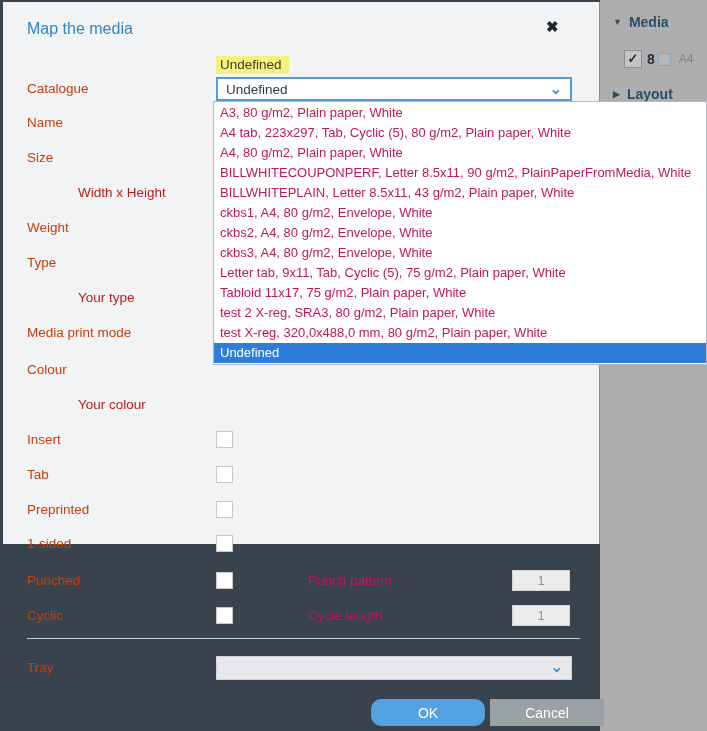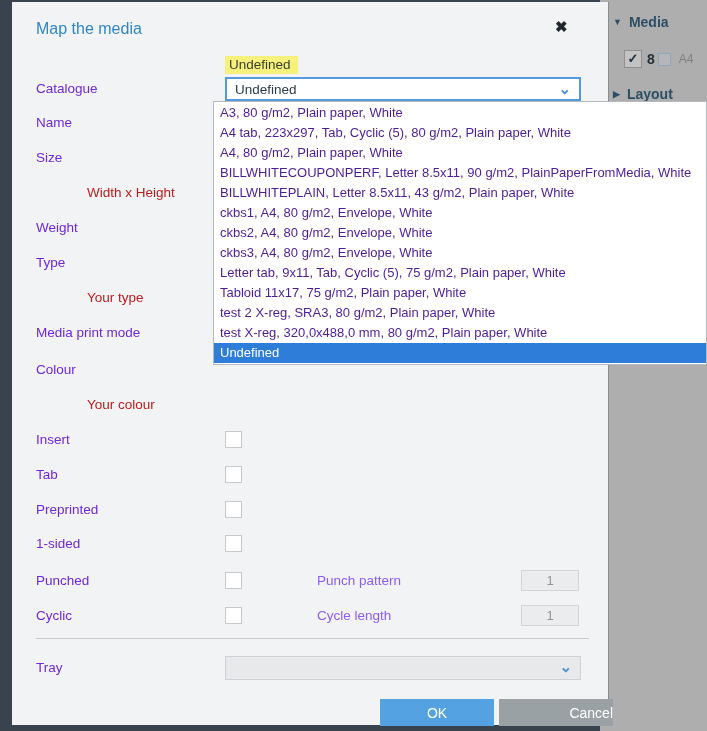--- a/index.html
+++ b/index.html
@@ -11,46 +11,46 @@
   #sidebar { position:absolute; left:600px; top:0; width:107px; height:731px; background:#aeaeae; z-index:1; }
   .side-header { position:absolute; left:13px; display:flex; align-items:center; gap:7px; color:#2d4f66; font-weight:bold; font-size:14px; cursor:default; }
   .side-header .tri { font-size:9px; }
   #media-row { position:absolute; left:24px; top:50px; display:flex; align-items:center; }
   .side-cb { width:18px; height:18px; background:#c3c3c3; border:1px solid #8f8f8f; color:#24303c; font-size:13px; font-weight:bold; text-align:center; line-height:16px; }
   .side-count { font-weight:bold; color:#24303c; font-size:14px; margin-left:5px; }
   .side-cb-small { width:13px; height:13px; border:1px solid #8ba6bd; background:#b5b6b8; margin-left:3px; }
   .side-size { color:#7e8083; font-size:12px; margin-left:8px; }
 
   
-  #dialog { position:absolute; left:3px; top:2px; width:597px; height:723px; background:#f2f3f5; z-index:2; border-right:1px solid #878c92;margin-left:9px; }
+  #dialog { position:absolute; left:3px; top:2px; width:597px; height:542px; background:#f2f3f5; z-index:2; border-right:1px solid #878c92; }
   #dlg-title { position:absolute; left:24px; top:18px; font-size:16px; color:#2f87c5; }
   #dlg-close { position:absolute; left:543px; top:16px; font-size:15px; font-weight:bold; color:#1f252c; cursor:pointer; }
 
-  .lbl  { position:absolute; left:24px; font-size:13.5px; color:#6d28d9; white-space:nowrap; }
+  .lbl  { position:absolute; left:24px; font-size:13.5px; color:#c2410c; white-space:nowrap; }
   .lbl2 { position:absolute; left:75px; font-size:13.5px; color:#b91c1c; white-space:nowrap; }
-  .lbl3 { position:absolute; left:305px; font-size:13.5px; color:#8b5cf6; white-space:nowrap; }
+  .lbl3 { position:absolute; left:305px; font-size:13.5px; color:#be185d; white-space:nowrap; }
 
   #cat-highlight { position:absolute; left:213px; top:54px; background:#f5f17c; color:#3a3f2a; font-size:13.5px; padding:1px 7px 2px 4px; }
 
   .select { position:absolute; left:213px; width:356px; height:24px; background:#fff; border:2px solid #569ade; display:flex; align-items:center; padding:0 8px; font-size:13.5px; color:#2b3a4a; cursor:pointer; }
   .select .chev { position:absolute; right:8px; top:1px; color:#4a90d9; font-size:15px; font-weight:bold; }
   #tray-select { border:1px solid #ced2d6; background:#e7e9eb; }
 
   #opt-list { position:absolute; left:213px; top:101px; width:494px; background:#fff; border:1px solid #b5b9bd; z-index:3; padding:1px 0; }
-  .opt { height:20px; line-height:20px; padding:0 6px; font-size:13px; color:#4c1d95; white-space:nowrap; overflow:hidden; cursor:pointer; }
+  .opt { height:20px; line-height:20px; padding:0 6px; font-size:13px; color:#be185d; white-space:nowrap; overflow:hidden; cursor:pointer; }
   .opt.sel { background:#2d7dd9; color:#fff; }
 
   .cb { position:absolute; left:213px; width:17px; height:17px; background:#fff; border:1px solid #c6c8ca; cursor:pointer; }
   .dinput { position:absolute; left:509px; width:58px; height:21px; background:#ebecee; border:1px solid #d2d4d6; font-size:13px; color:#8f9499; text-align:center; line-height:19px; }
 
   #divider { position:absolute; left:24px; top:636px; width:553px; height:1px; background:#c7cace; }
 
   .btn { position:absolute; top:697px; width:114px; height:27px; border:none; color:#fff; font-size:14px; font-family:"Liberation Sans", sans-serif; cursor:pointer; }
-  #ok-btn { left:368px; background:#55a2e3; }
-  #cancel-btn { left:487px; background:#9aa1a4;text-align:right; }
+  #ok-btn { left:368px; background:#55a2e3;border-radius:10px; }
+  #cancel-btn { left:487px; background:#9aa1a4; }
 </style>
 </head>
 <body>
 
 <div id="stage">
 
   <div id="sidebar">
     <div class="side-header" style="top:14px">
       <span class="tri">▼</span>
       <span>Media</span>

